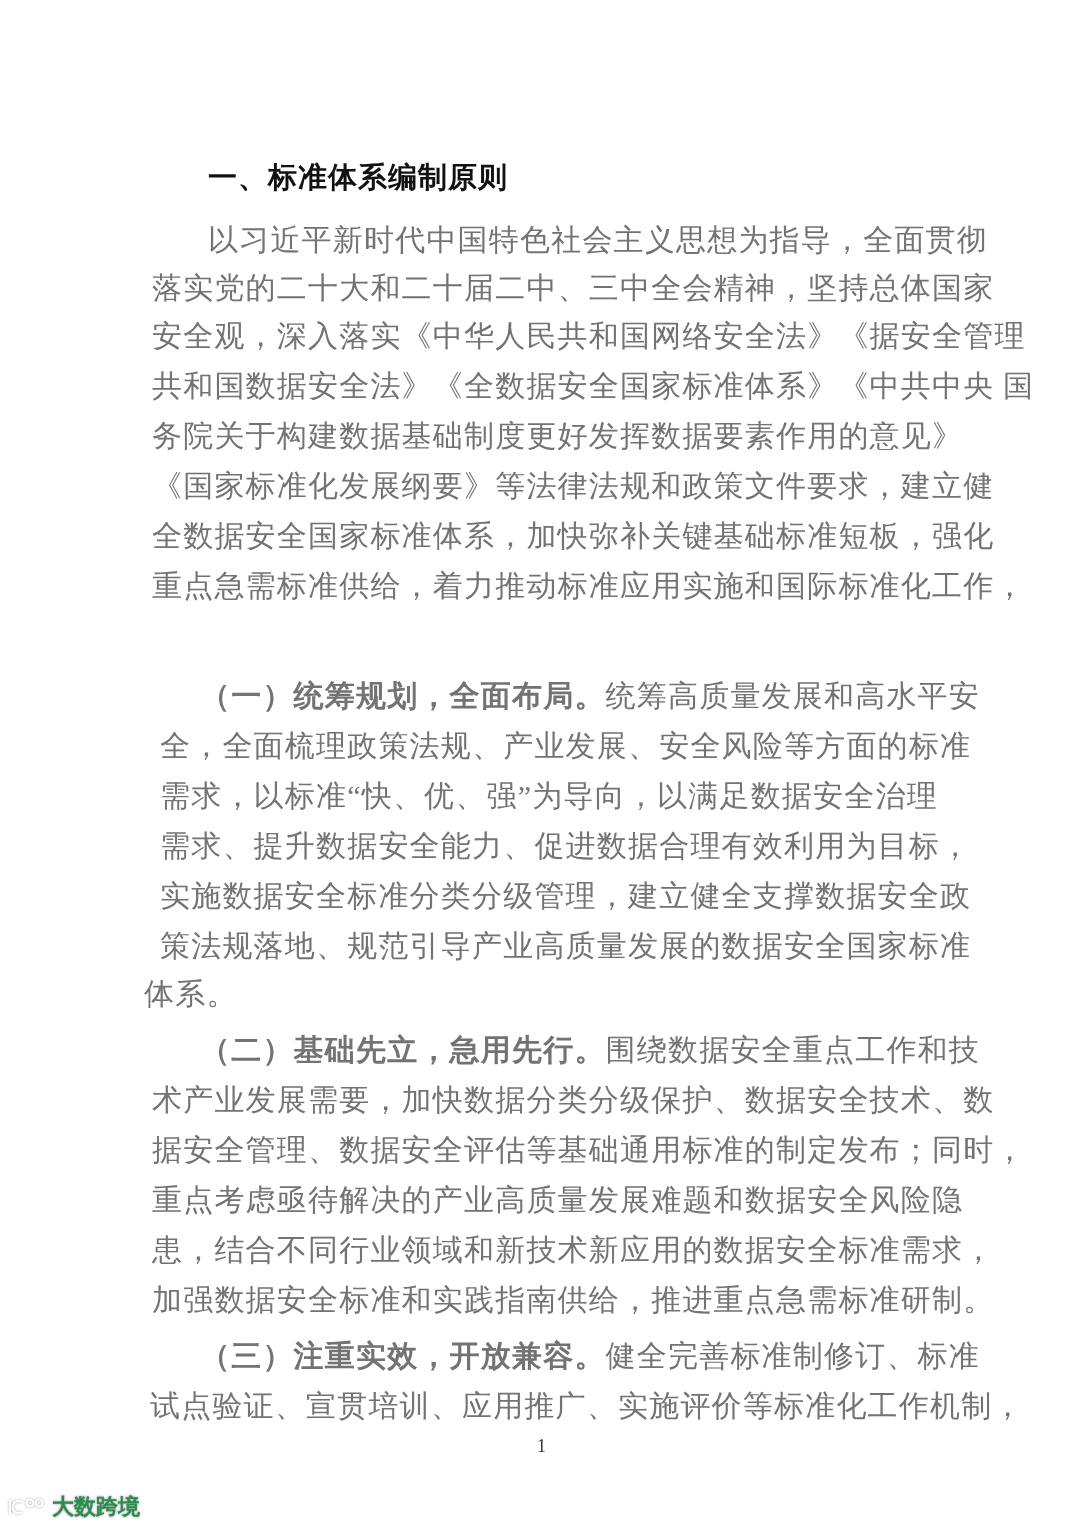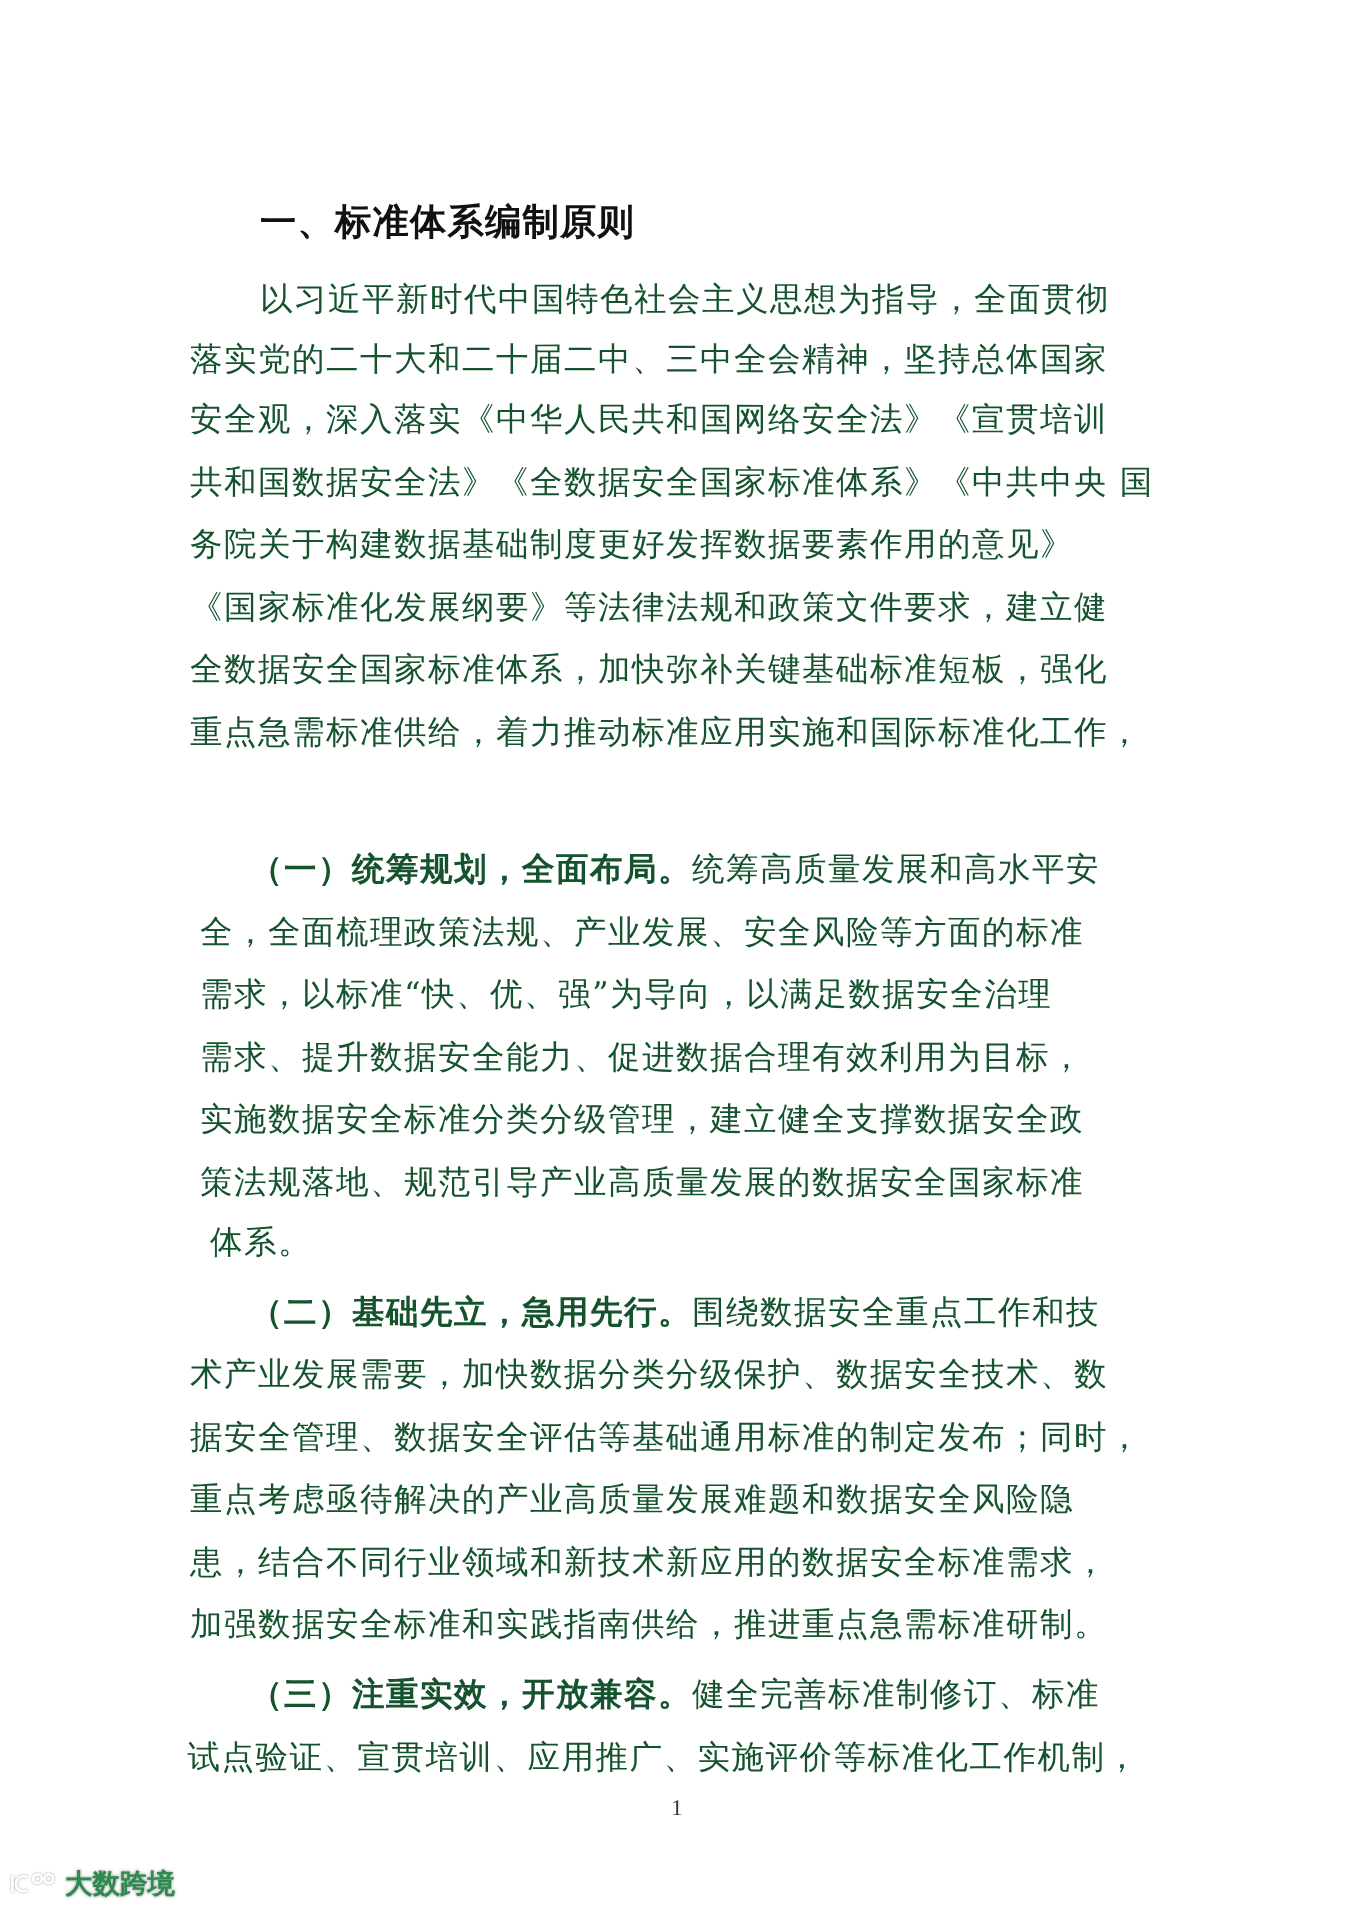--- a/index.html
+++ b/index.html
@@ -27,25 +27,26 @@
     top: 158px;
     font-family: "DejaVu Sans", "Liberation Sans", sans-serif;
     font-weight: bold;
     font-size: 29px;
     letter-spacing: 1px;
     color: #111;
     margin: 0;
   }
   .line {
     position: absolute;
-    font-size: 26px;
+    font-size: 30px;
     line-height: 40px;
     white-space: nowrap;
     letter-spacing: 1.2px;
-    color: #14532d;
+    color: #737373;
+    font-family: Liberation Serif, serif;
   }
   .lead {
     font-weight: bold;
   }
   .page-number {
     position: absolute;
     left: 537px;
     top: 1436px;
     font-family: "Liberation Serif", serif;
     font-size: 18px;
@@ -72,36 +73,36 @@
 </style>
 </head>
 <body>
 
 <div class="page">
 
   <h1 class="heading">一、标准体系编制原则</h1>
 
   <div class="line" style="left:208px; top:220px;">以习近平新时代中国特色社会主义思想为指导，全面贯彻</div>
   <div class="line" style="left:152px; top:268px;">落实党的二十大和二十届二中、三中全会精神，坚持总体国家</div>
-  <div class="line" style="left:152px; top:316px;">安全观，深入落实《中华人民共和国网络安全法》《宣贯培训</div>
+  <div class="line" style="left:152px; top:316px;">安全观，深入落实《中华人民共和国网络安全法》《据安全管理</div>
   <div class="line" style="left:152px; top:366px;">共和国数据安全法》《全数据安全国家标准体系》《中共中央 国</div>
   <div class="line" style="left:152px; top:416px;">务院关于构建数据基础制度更好发挥数据要素作用的意见》</div>
   <div class="line" style="left:152px; top:466px;">《国家标准化发展纲要》等法律法规和政策文件要求，建立健</div>
   <div class="line" style="left:152px; top:516px;text-align:center;">全数据安全国家标准体系，加快弥补关键基础标准短板，强化</div>
   <div class="line" style="left:152px; top:566px;">重点急需标准供给，着力推动标准应用实施和国际标准化工作，</div>
 
   <div class="line" style="left:200px; top:676px;">
     <span class="lead">（一）统筹规划，全面布局。</span><span>统筹高质量发展和高水平安</span>
   </div>
   <div class="line" style="left:160px; top:726px;">全，全面梳理政策法规、产业发展、安全风险等方面的标准</div>
   <div class="line" style="left:160px; top:776px;">需求，以标准“快、优、强”为导向，以满足数据安全治理</div>
   <div class="line" style="left:160px; top:826px;">需求、提升数据安全能力、促进数据合理有效利用为目标，</div>
   <div class="line" style="left:160px; top:876px;">实施数据安全标准分类分级管理，建立健全支撑数据安全政</div>
   <div class="line" style="left:160px; top:926px;">策法规落地、规范引导产业高质量发展的数据安全国家标准</div>
-  <div class="line" style="left:168px; top:974px;">体系。</div>
+  <div class="line" style="left:144px; top:974px;">体系。</div>
 
   <div class="line" style="left:200px; top:1030px;">
     <span class="lead">（二）基础先立，急用先行。</span><span>围绕数据安全重点工作和技</span>
   </div>
   <div class="line" style="left:152px; top:1080px;">术产业发展需要，加快数据分类分级保护、数据安全技术、数</div>
   <div class="line" style="left:152px; top:1130px;">据安全管理、数据安全评估等基础通用标准的制定发布；同时，</div>
   <div class="line" style="left:152px; top:1180px;">重点考虑亟待解决的产业高质量发展难题和数据安全风险隐</div>
   <div class="line" style="left:152px; top:1230px;">患，结合不同行业领域和新技术新应用的数据安全标准需求，</div>
   <div class="line" style="left:152px; top:1280px;">加强数据安全标准和实践指南供给，推进重点急需标准研制。</div>
 

